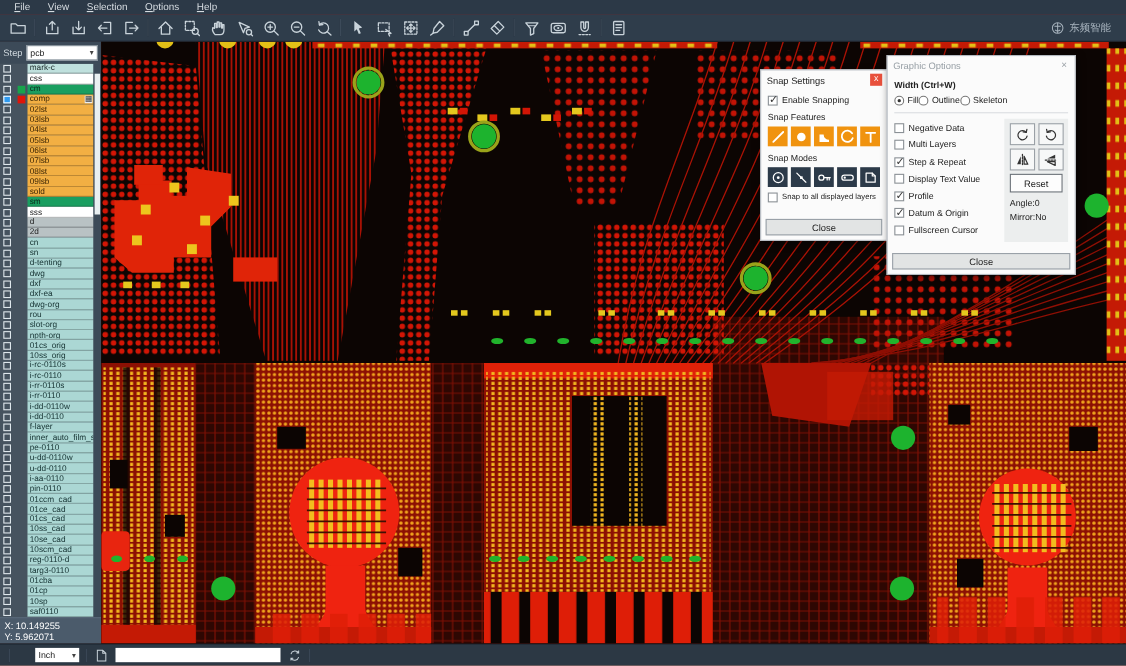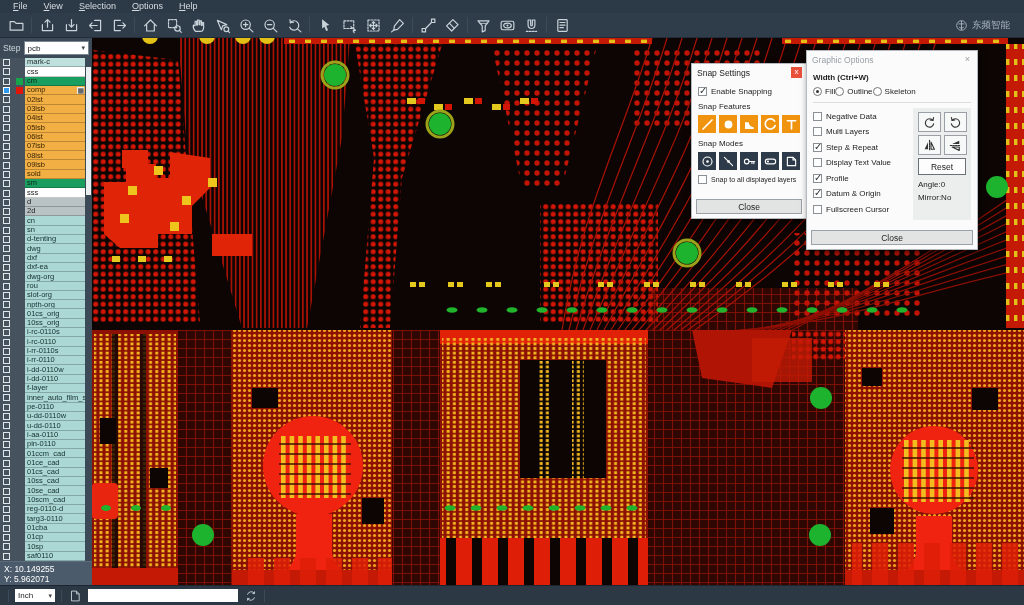--- a/index.html
+++ b/index.html
@@ -84,21 +84,21 @@
   .gright { width:58px; background:#eceeee; margin:3px 0 0 2px; padding:4px 3px; display:flex; flex-direction:column; align-items:center; gap:3px; }
   .tgrid { display:grid; grid-template-columns:1fr 1fr; gap:3px; }
   .tbtn2 { width:23px; height:20px; background:#f7f8f8; border:1px solid #9aa0a6; color:#333; display:flex; align-items:center; justify-content:center; }
   .tbtn2 svg { width:15px; height:15px; }
   .reset-btn { width:48px; height:17px; background:#fdfdfd; border:1px solid #6a7077; font-size:8.5px; color:#222; font-family:"Liberation Sans",sans-serif; }
   .ginfo { align-self:flex-start; font-size:8px; line-height:13px; padding-left:2px; color:#222; }
 
   
   .bottombar { height:20px; background:#2c3844; border-top:1px solid #1d2630; display:flex; align-items:center; gap:6px; padding:0 8px; }
   .bsep { width:1px; height:12px; background:#1f2933; border-right:1px solid #3c4a59; }
-  .unitselect { width:40px; height:13px; background:#fff; font-size:8px; color:#222; display:flex; align-items:center; padding:0 3px; }
+  .unitselect { width:40px; height:13px; background:#fff; font-size:8px; color:#222; display:flex; align-items:center; padding:0 3px;margin-left:17px; }
   .unitselect .chev { margin-left:auto; font-size:7px; color:#444; }
   .bicon { color:#c9d3da; background:transparent; border:none; display:flex; align-items:center; }
   .bicon svg { width:14px; height:14px; }
   .cmdinput { width:150px; height:13px; border:none; background:#fff; font-size:8px; padding:0 3px; }
 </style>
 </head>
 <body>
 
 <div class="app">
 

